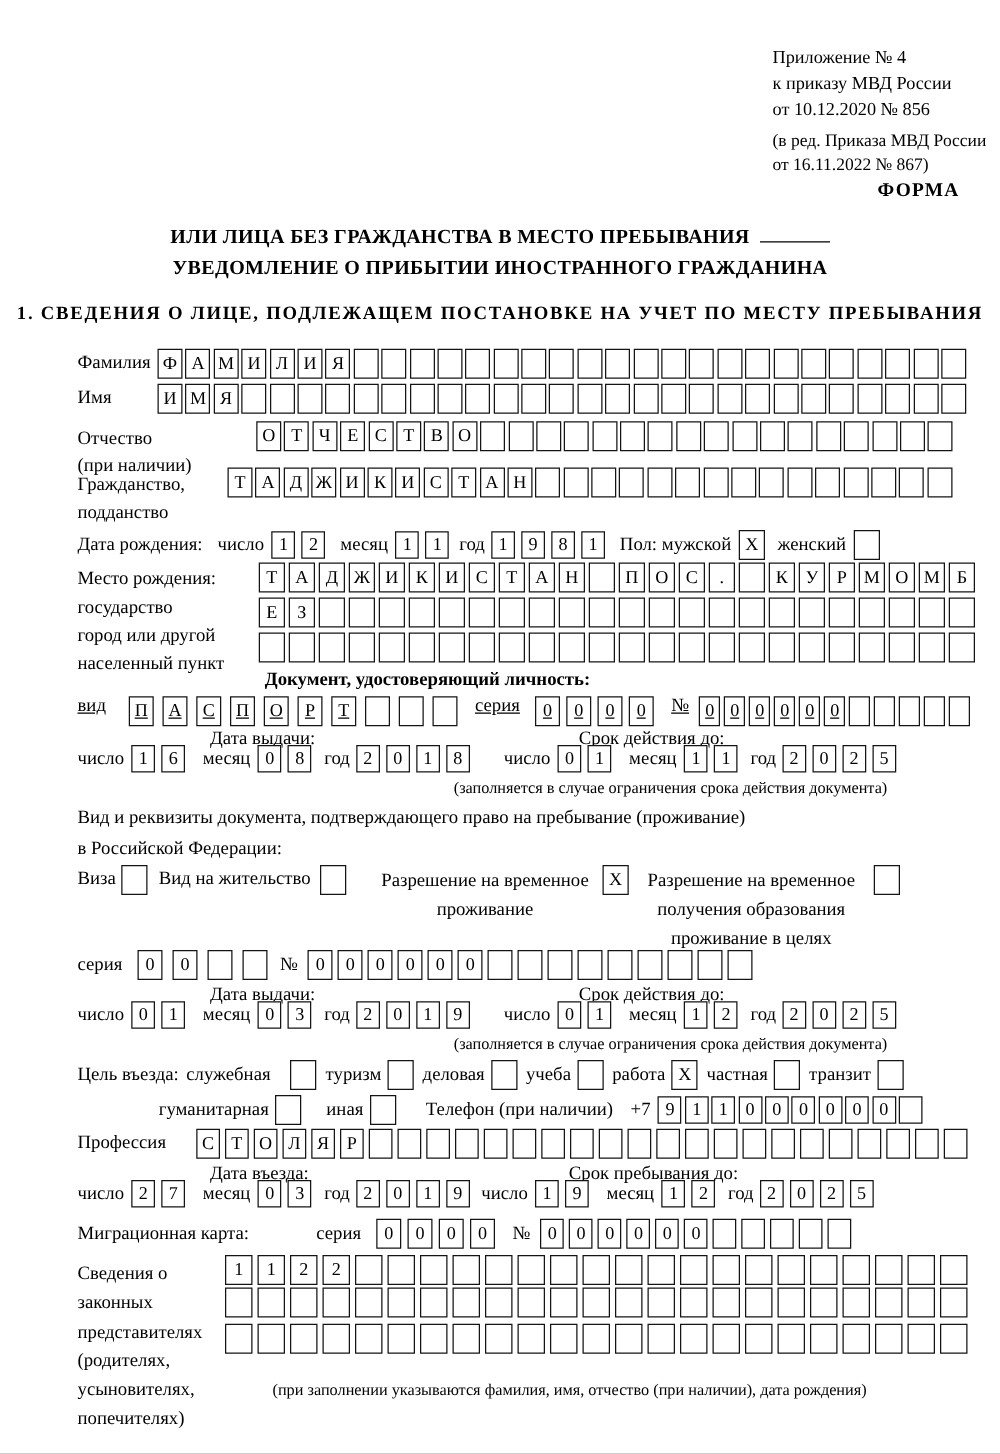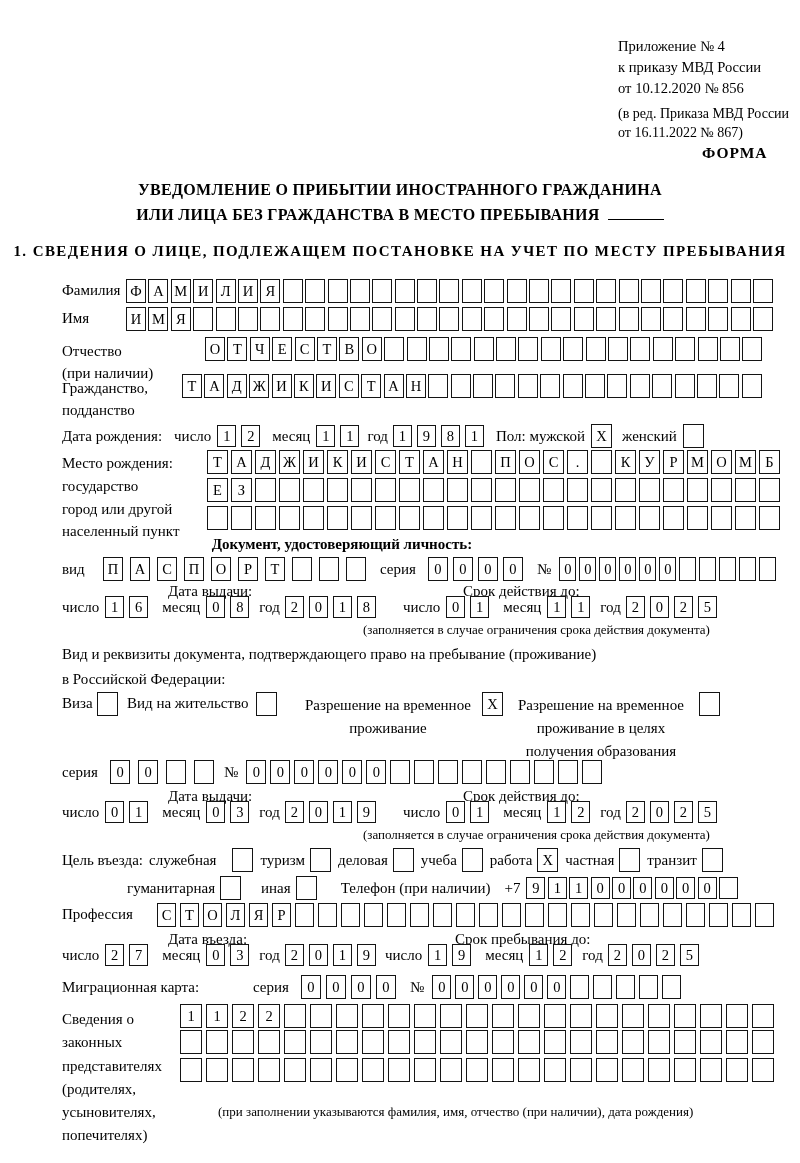--- a/index.html
+++ b/index.html
@@ -32,24 +32,24 @@
     <div>от 10.12.2020 № 856</div>
     <div style="margin-top:5px;line-height:19px;font-size:14px;">
       <div>(в ред. Приказа МВД России</div>
       <div>от 16.11.2022 № 867)</div>
     </div>
   </div>
 
   <div class="abs b" style="top:144px;left:702px;font-size:15.5px;letter-spacing:1px;">ФОРМА</div>
 
   <div class="abs center" style="top:177px;left:0;width:800px;line-height:25px;">
-    <div class="b" style="font-size:16px;letter-spacing:.3px;">УВЕДОМЛЕНИЕ О ПРИБЫТИИ ИНОСТРАННОГО ГРАЖДАНИНА</div>
     <div class="b" style="font-size:16px;letter-spacing:.3px;">
       <span>ИЛИ ЛИЦА БЕЗ ГРАЖДАНСТВА В МЕСТО ПРЕБЫВАНИЯ</span><span class="underline-blank"></span>
     </div>
+    <div class="b" style="font-size:16px;letter-spacing:.3px;">УВЕДОМЛЕНИЕ О ПРИБЫТИИ ИНОСТРАННОГО ГРАЖДАНИНА</div>
   </div>
 
   <div class="abs center b" style="top:243px;left:0;width:800px;font-size:15px;letter-spacing:1.4px;">1. СВЕДЕНИЯ О ЛИЦЕ, ПОДЛЕЖАЩЕМ ПОСТАНОВКЕ НА УЧЕТ ПО МЕСТУ ПРЕБЫВАНИЯ</div>
 
   <div class="row" style="top:279px;left:62px;">
     <span class="lab" style="width:64px;padding-top:3px;">Фамилия</span>
     <span class="cells g2">
         <span class="cell">Ф</span>
         <span class="cell">А</span>
         <span class="cell">М</span>
@@ -299,21 +299,21 @@
           <span class="cell"></span>
           <span class="cell"></span>
           <span class="cell"></span>
           <span class="cell"></span>
         </div>
     </span>
   </div>
 
   <div class="abs center b" style="top:536px;left:0;width:684px;font-size:15px;">Документ, удостоверяющий личность:</div>
 
-  <div class="row" style="top:557px;left:62px;align-items:center;">
+  <div class="row" style="top:557px;left:62px;text-decoration:underline;">
     <span class="lab" style="width:41px;">вид</span>
     <span class="cells g7">
         <span class="cell">П</span>
         <span class="cell">А</span>
         <span class="cell">С</span>
         <span class="cell">П</span>
         <span class="cell">О</span>
         <span class="cell">Р</span>
         <span class="cell">Т</span>
         <span class="cell"></span>
@@ -406,22 +406,22 @@
     </span>
     <span class="center" style="position:absolute;left:234px;top:2px;width:184px;line-height:23px;">
       <div>Разрешение на временное</div>
       <div>проживание</div>
     </span>
     <span class="cells w21" style="position:absolute;left:420px;top:0;">
         <span class="cell">X</span>
       </span>
     <span class="center" style="position:absolute;left:451px;top:2px;width:176px;line-height:23px;">
       <div>Разрешение на временное</div>
+      <div>получения образования</div>
       <div>проживание в целях</div>
-      <div>получения образования</div>
     </span>
     <span class="cells w21" style="position:absolute;left:637px;top:0;">
         <span class="cell"></span>
       </span>
   </div>
 
   <div class="row" style="top:760px;left:62px;align-items:center;">
     <span class="lab" style="width:48px;">серия</span>
     <span class="cells g8">
         <span class="cell">0</span>

